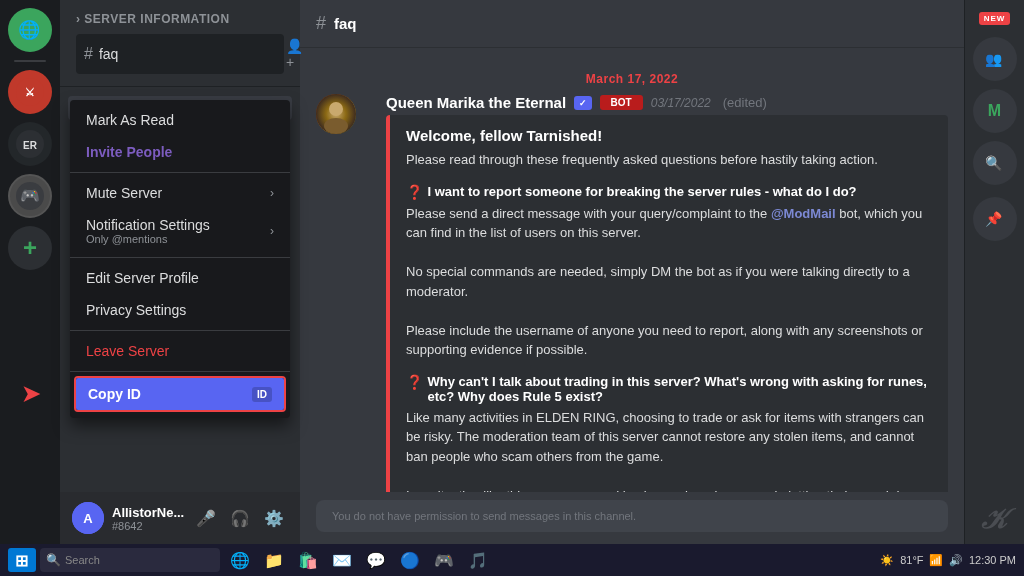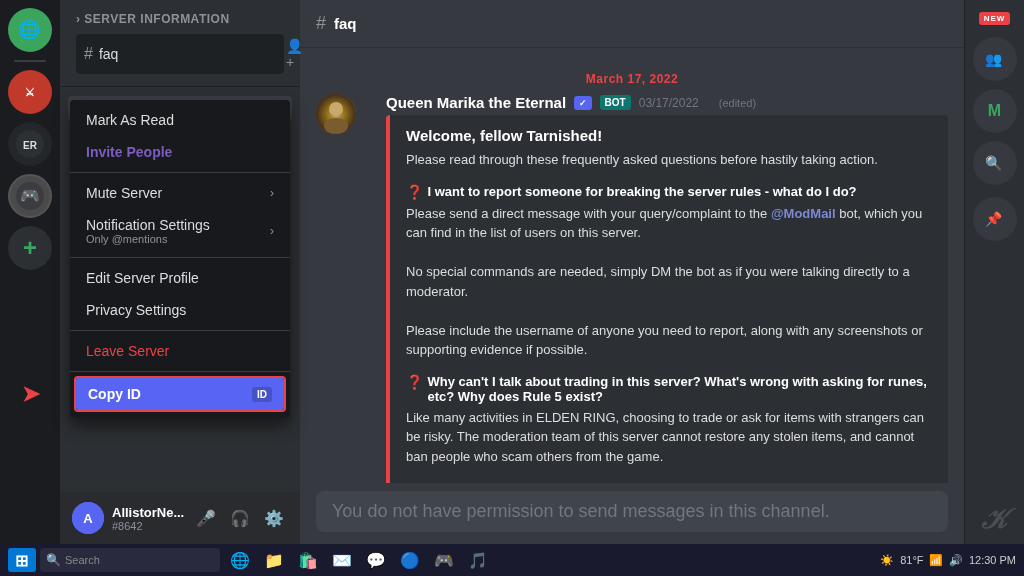--- a/index.html
+++ b/index.html
@@ -285,37 +285,38 @@
     .badge {
       background: #5865f2;
       color: #fff;
       font-size: 10px;
       font-weight: 700;
       padding: 2px 5px;
       border-radius: 3px;
     }
 
     .bot-badge {
-      background: #0f766e;
+      background: #b91c1c;
       color: #fff;
       font-size: 10px;
       font-weight: 700;
-      padding: 2px 5px;
+      padding: 2px 11px;
       border-radius: 3px;
     }
 
     .message-timestamp {
       color: #72767d;
       font-size: 12px;
+      font-style: italic;
     }
 
     .message-edited {
       color: #72767d;
-      font-size: 11px;
-      margin-left: 12px;
+      font-size: 13px;
+      margin-left: 4px;
     }
 
     .faq-box {
       background: #2c2f33;
       border-left: 4px solid #ed4245;
       border-radius: 4px;
       padding: 12px 16px;
       margin-bottom: 16px;
     }
 
@@ -367,21 +368,21 @@
     .chat-input-bar {
       padding: 8px 16px 12px;
       background: #36393f;
     }
 
     .chat-input-placeholder {
       background: #40444b;
       border-radius: 8px;
       padding: 10px 16px;
       color: #72767d;
-      font-size: 18px;
+      font-size: 11px;
     }
 
     
     .taskbar {
       height: 32px;
       background: #1a1a2e;
       display: flex;
       align-items: center;
       padding: 0 8px;
       gap: 4px;

